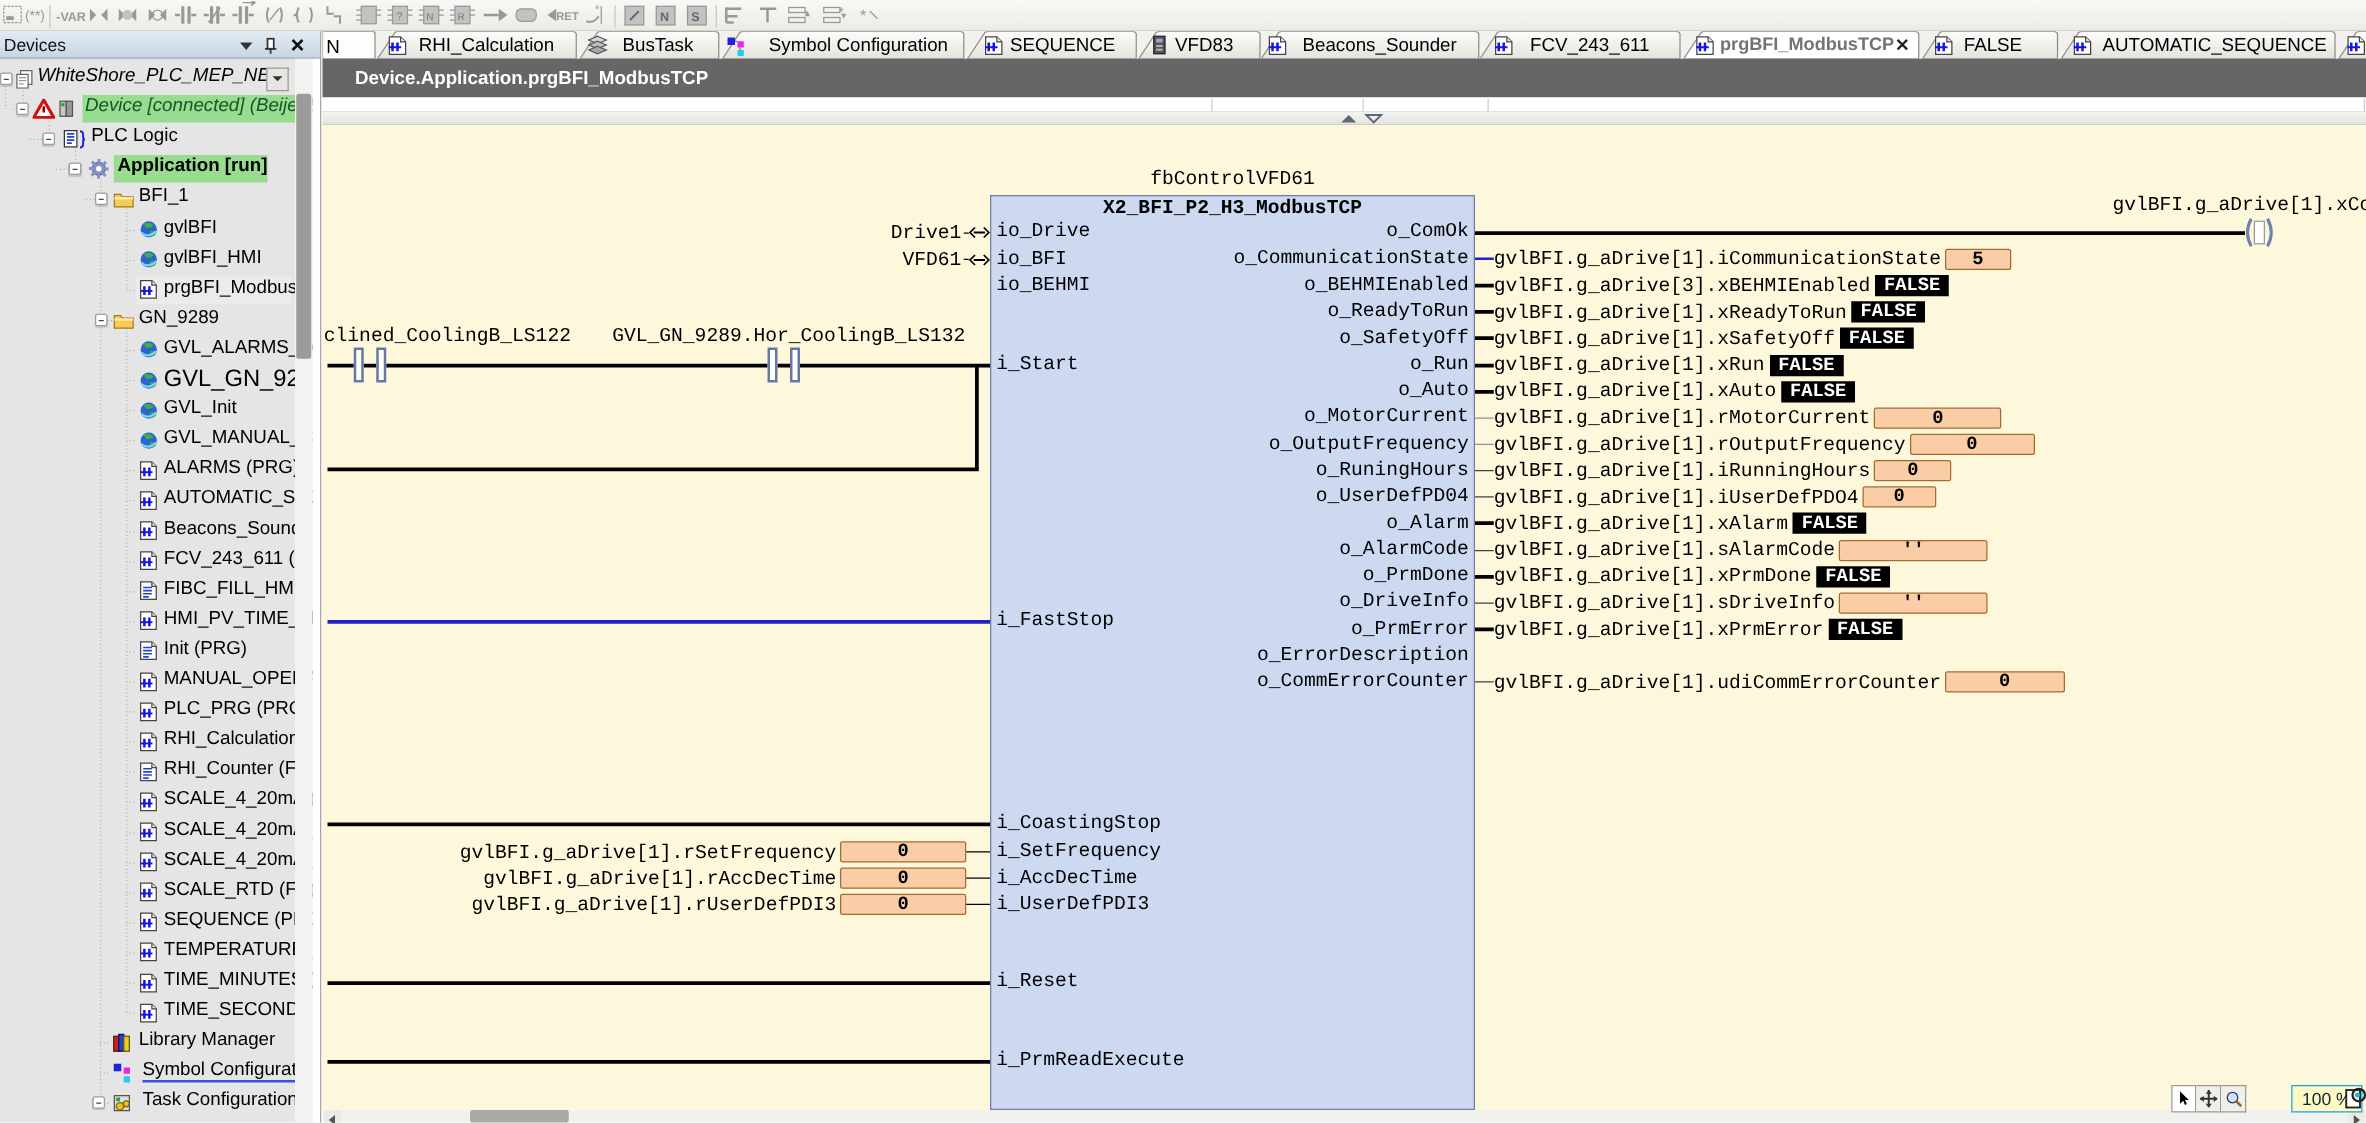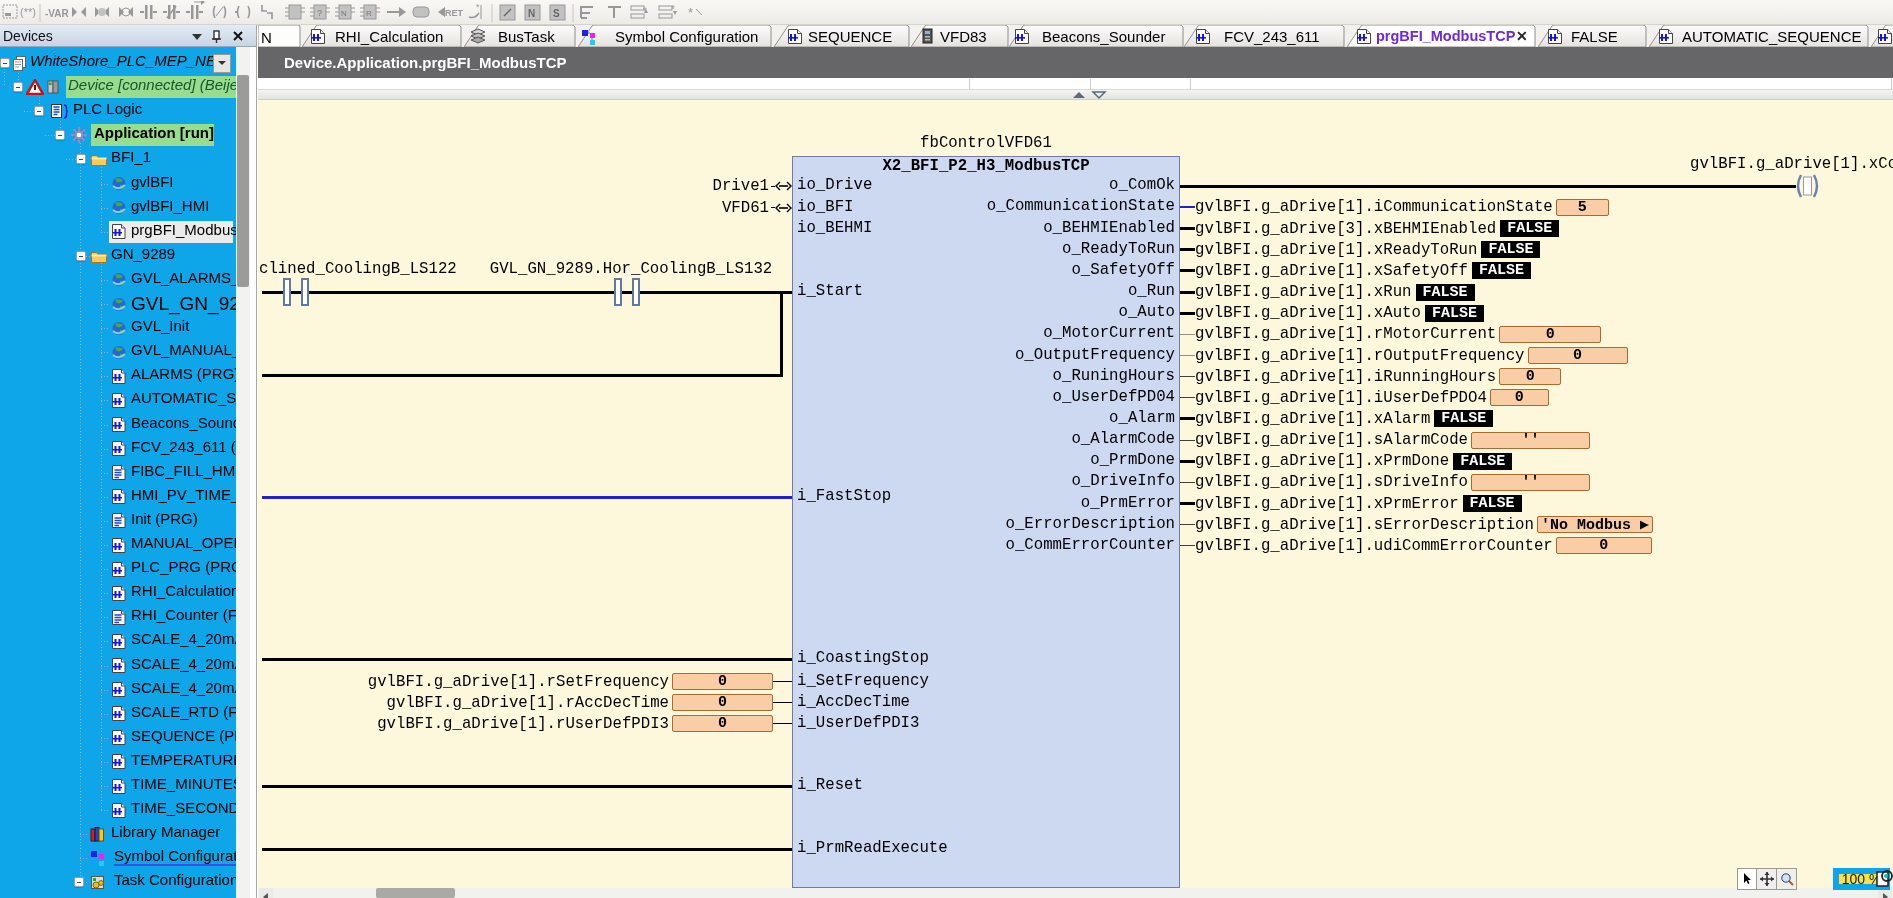--- a/index.html
+++ b/index.html
@@ -250,21 +250,21 @@
       <rect x="1" y="9" width="10" height="1.6" fill="#1515e0"></rect>
     </svg>
 <div class="abs" style="left:966px;top:3px;font-size:15px;font-weight:normal;color:#000">FCV_243_611</div>
 <svg class="abs" style="left:1098px;top:3px" width="16" height="17">
       <path d="M1.5 1.5 h9 l4 4 v10 h-13z" fill="#fff" stroke="#444"></path>
       <path d="M10.5 1.5 v4 h4" fill="#eee" stroke="#444"></path>
       <rect x="3" y="6" width="2" height="7" fill="#1515e0"></rect>
       <rect x="7" y="6" width="2" height="7" fill="#1515e0"></rect>
       <rect x="1" y="9" width="10" height="1.6" fill="#1515e0"></rect>
     </svg>
-<div class="abs" style="left:1118px;top:3px;font-size:14.5px;font-weight:bold;color:#6d28d9">prgBFI_ModbusTCP</div>
+<div class="abs" style="left:1118px;top:3px;font-size:14.5px;font-weight:bold;color:#737373">prgBFI_ModbusTCP</div>
 <svg class="abs" style="left:1289px;top:3px" width="16" height="17">
       <path d="M1.5 1.5 h9 l4 4 v10 h-13z" fill="#fff" stroke="#444"></path>
       <path d="M10.5 1.5 v4 h4" fill="#eee" stroke="#444"></path>
       <rect x="3" y="6" width="2" height="7" fill="#1515e0"></rect>
       <rect x="7" y="6" width="2" height="7" fill="#1515e0"></rect>
       <rect x="1" y="9" width="10" height="1.6" fill="#1515e0"></rect>
     </svg>
 <div class="abs" style="left:1313px;top:3px;font-size:15px;font-weight:normal;color:#000">FALSE</div>
 <svg class="abs" style="left:1400px;top:3px" width="16" height="17">
       <path d="M1.5 1.5 h9 l4 4 v10 h-13z" fill="#fff" stroke="#444"></path>
@@ -445,25 +445,20 @@
     <div class="row" style="left:922px;top:371.9px;height:21px">
       <div style="width:15px;height:1px;background:#404040;flex:none"></div>
       <span class="mono">gvlBFI.g_aDrive[1].sDriveInfo</span>
       <div class="vbox" style="width:119px;margin-left:3px">''</div>
     </div>
     <div class="row" style="left:922px;top:393.1px;height:21px">
       <div style="width:15px;height:3px;background:#000;flex:none"></div>
       <span class="mono">gvlBFI.g_aDrive[1].xPrmError</span>
       <div class="fbox" style="margin-left:4px">FALSE</div>
     </div>
-    <div class="row" style="left:922px;top:414.2px;height:21px">
-      <div style="width:15px;height:1px;background:#404040;flex:none"></div>
-      <span class="mono">gvlBFI.g_aDrive[1].sErrorDescription</span>
-      <div class="vbox" style="width:116px;margin-left:3px">'No Modbus&nbsp;▶</div>
-    </div>
     <div class="row" style="left:922px;top:435.3px;height:21px">
       <div style="width:15px;height:1px;background:#404040;flex:none"></div>
       <span class="mono">gvlBFI.g_aDrive[1].udiCommErrorCounter</span>
       <div class="vbox" style="width:96px;margin-left:3px">0</div>
     </div>
     <div class="abs" style="left:922px;top:84.8px;width:616px;height:3px;background:#000"></div>
     <svg class="abs" style="left:1536px;top:74px" width="30" height="25">
       <path d="M7 1 Q1 12 7 23" fill="none" stroke="#6d83ad" stroke-width="2.5"></path>
       <path d="M20 1 Q26 12 20 23" fill="none" stroke="#6d83ad" stroke-width="2.5"></path>
       <rect x="9.5" y="3" width="8" height="18" fill="#fff" stroke="#999"></rect>
@@ -491,27 +486,27 @@
         <path d="M7 0 l-2.5 3 h5z M7 14 l-2.5 -3 h5z M0 7 l3 -2.5 v5z M14 7 l-3 -2.5 v5z" fill="#333"></path>
       </svg>
     </div>
     <div style="width:20px;height:22px;background:#f0efeb;border:1px solid #9a9a94;border-left:none;display:flex;align-items:center;justify-content:center">
       <svg width="14" height="14">
         <circle cx="6" cy="6" r="4.2" fill="#cfe4f5" stroke="#336"></circle>
         <line x1="9" y1="9" x2="13" y2="13" stroke="#963" stroke-width="2"></line>
       </svg>
     </div>
   </div>
-<div class="abs" style="left:1833px;top:868px;width:57px;height:22px;background:#fde047;border:6px solid #0ea5e9;display:flex;align-items:center;justify-content:center;font-size:14px;color:#123">100&nbsp;%</div>
+<div class="abs" style="left:1833px;top:868px;width:57px;height:22px;background:#fef9c3;border:1px solid #0ea5e9;display:flex;align-items:center;justify-content:center;font-size:14px;color:#123">100&nbsp;%</div>
 <div class="abs" style="left:1876px;top:866px;width:17px;height:26px"><svg width="17" height="26">
       <rect x="1" y="6" width="11" height="14" fill="#fff" stroke="#222" stroke-width="1.5"></rect>
       <circle cx="11" cy="10" r="5" fill="none" stroke="#222" stroke-width="1.8"></circle>
       <circle cx="10" cy="10" r="2" fill="#1bb"></circle>
     </svg></div>
-<div class="abs" style="left:0;top:25px;width:257px;height:873px;background:#0ea5e9;border-right:1px solid #a8a8a2">
+<div class="abs" style="left:0;top:25px;width:257px;height:873px;background:#e5e5e5;border-right:1px solid #a8a8a2">
 <div class="abs" style="left:0;top:0;width:256px;height:22px;background:linear-gradient(#e3ecf5,#c7d5e3);border-bottom:1px solid #98a8b8;display:flex;align-items:center">
       <span style="margin-left:3px;font-size:14px;color:#111">Devices</span>
       <svg width="60" height="16" style="position:absolute;right:6px;top:3px">
         <path d="M2 6 l5 6 5 -6z" fill="#333"></path>
         <rect x="24" y="3" width="5" height="8" fill="#fff" stroke="#333" stroke-width="1.4"></rect>
         <path d="M22 11 h9 M26.5 11 v4" stroke="#333" stroke-width="1.4" fill="none"></path>
         <path d="M44 4 l8 8 M52 4 l-8 8" stroke="#111" stroke-width="2"></path>
       </svg>
     </div>
 <div class="abs" style="left:0;top:0;width:256px;height:873px;overflow:hidden">

